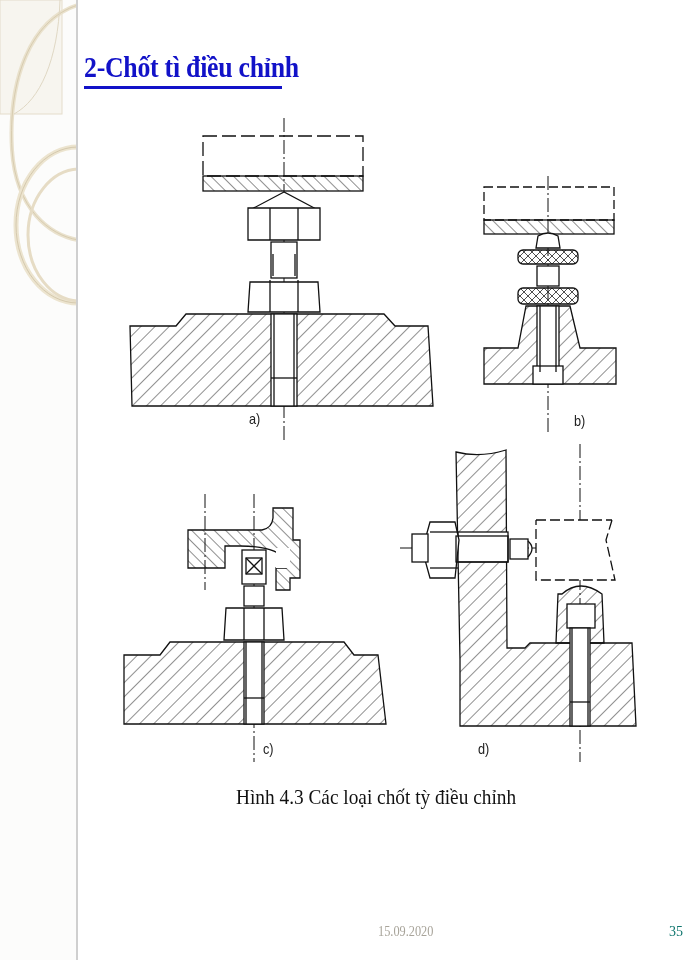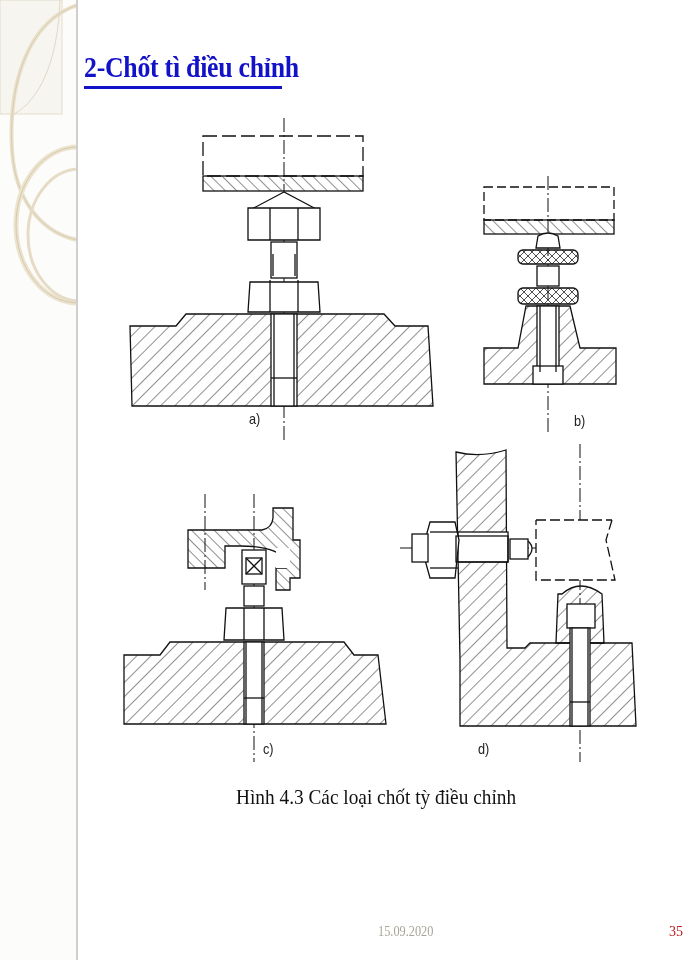--- a/index.html
+++ b/index.html
@@ -45,21 +45,21 @@
       font-family: "Liberation Serif", serif; font-size: 21px; color: #111;
       white-space: nowrap; transform: scaleX(0.92); transform-origin: left top;
     }
     .footer-date {
       position: absolute; left: 378px; top: 924px;
       font-family: "Liberation Serif", serif; font-size: 14px; color: #a8a49a;
       transform: scaleX(0.88); transform-origin: left top;
     }
     .footer-page {
       position: absolute; left: 669px; top: 924px;
-      font-family: "Liberation Serif", serif; font-size: 14px; color: #b91c1c;
+      font-family: "Liberation Serif", serif; font-size: 14px; color: #0f766e;
     }
   </style>
 </head>
 <body>
 
 <div class="left-margin"></div>
 <div class="deco">
   <svg width="78" height="310" viewBox="0 0 78 310">
     <rect x="0" y="0" width="62" height="114" fill="#f7f5ef" stroke="#e4dccb" stroke-width="1"></rect>
     <path d="M78,5 C30,20 8,80 12,150 C16,210 50,235 78,240" fill="none" stroke="#e9e1cc" stroke-width="4"></path>

